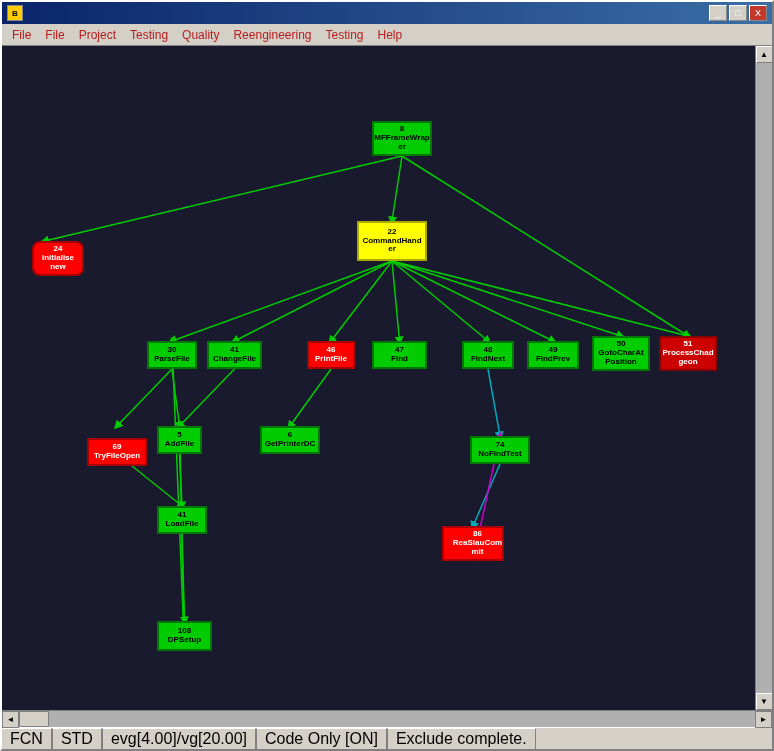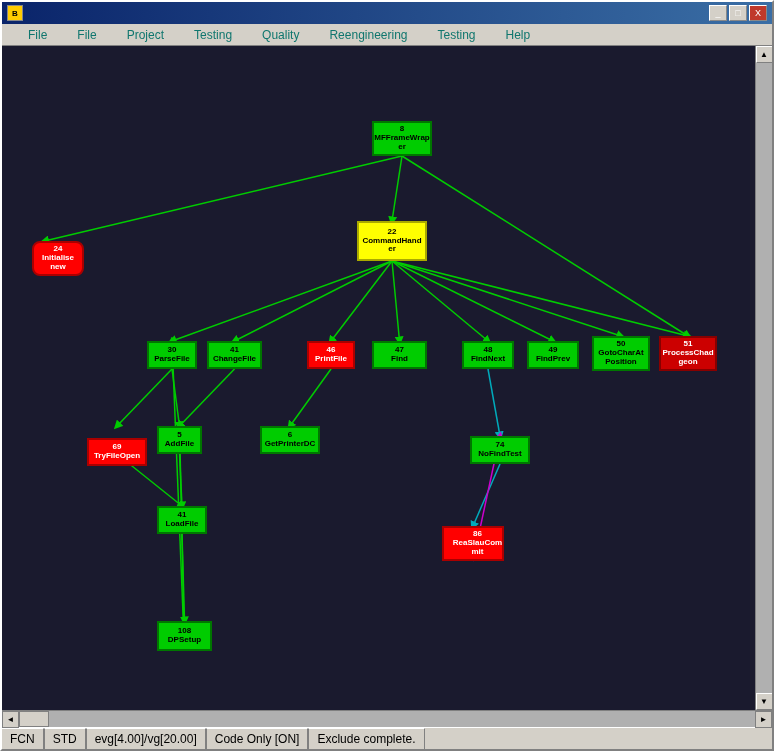--- a/index.html
+++ b/index.html
@@ -29,22 +29,21 @@
       display: flex;
       align-items: center;
       padding: 2px 4px;
       height: 22px;
       gap: 2px;
     }
     .menu-item {
       padding: 2px 6px;
       cursor: pointer;
       font-size: 12px;
-      color: #0f766e;
-      margin-left: 16px;
+      color: #b91c1c;
     }
     
     
     .main-area {
       display: flex;
       flex-direction: column;
       height: calc(751px - 22px - 22px - 22px - 22px);
       background: #1a1a2e;
       position: relative;
       overflow: hidden;
@@ -153,21 +152,21 @@
       border: 1px solid #808080;
     }
     
     
     .status-bar {
       background: #d4d0c8;
       border-top: 1px solid #fff;
       display: flex;
       align-items: center;
       height: 22px;
-      font-size: 12px;
+      font-size: 16px;
       padding: 0;
     }
     .status-cell {
       padding: 2px 8px;
       border-right: 1px solid #808080;
       height: 100%;
       display: flex;
       align-items: center;
       border-top: 1px solid #fff;
       border-left: 1px solid #808080;

